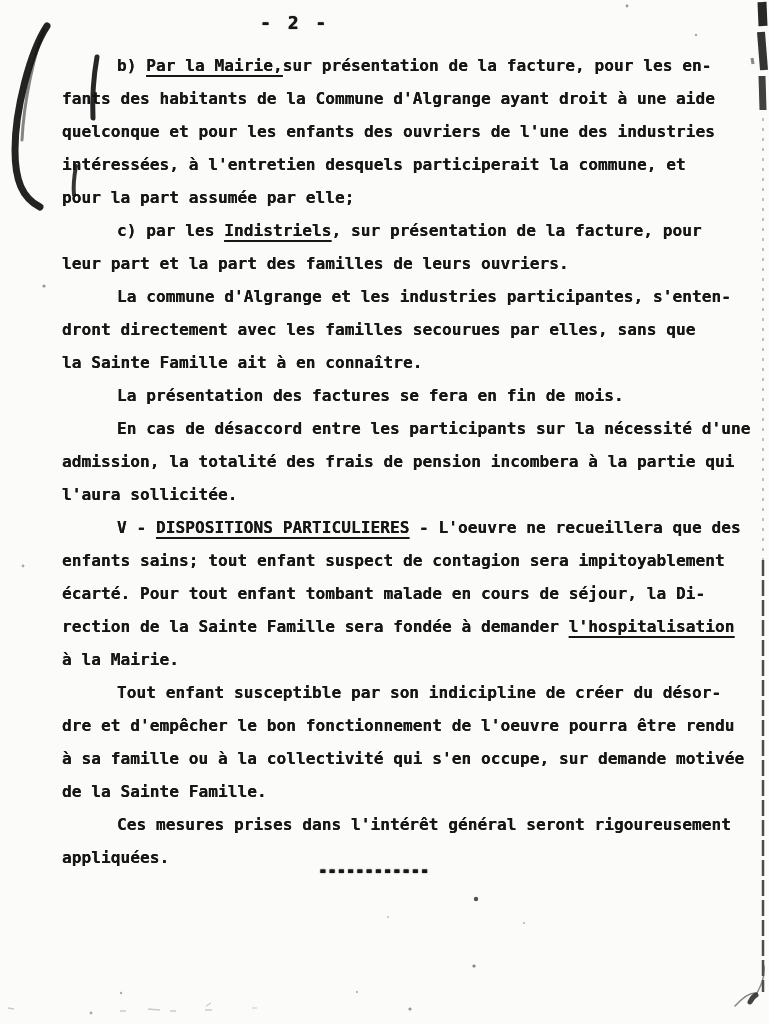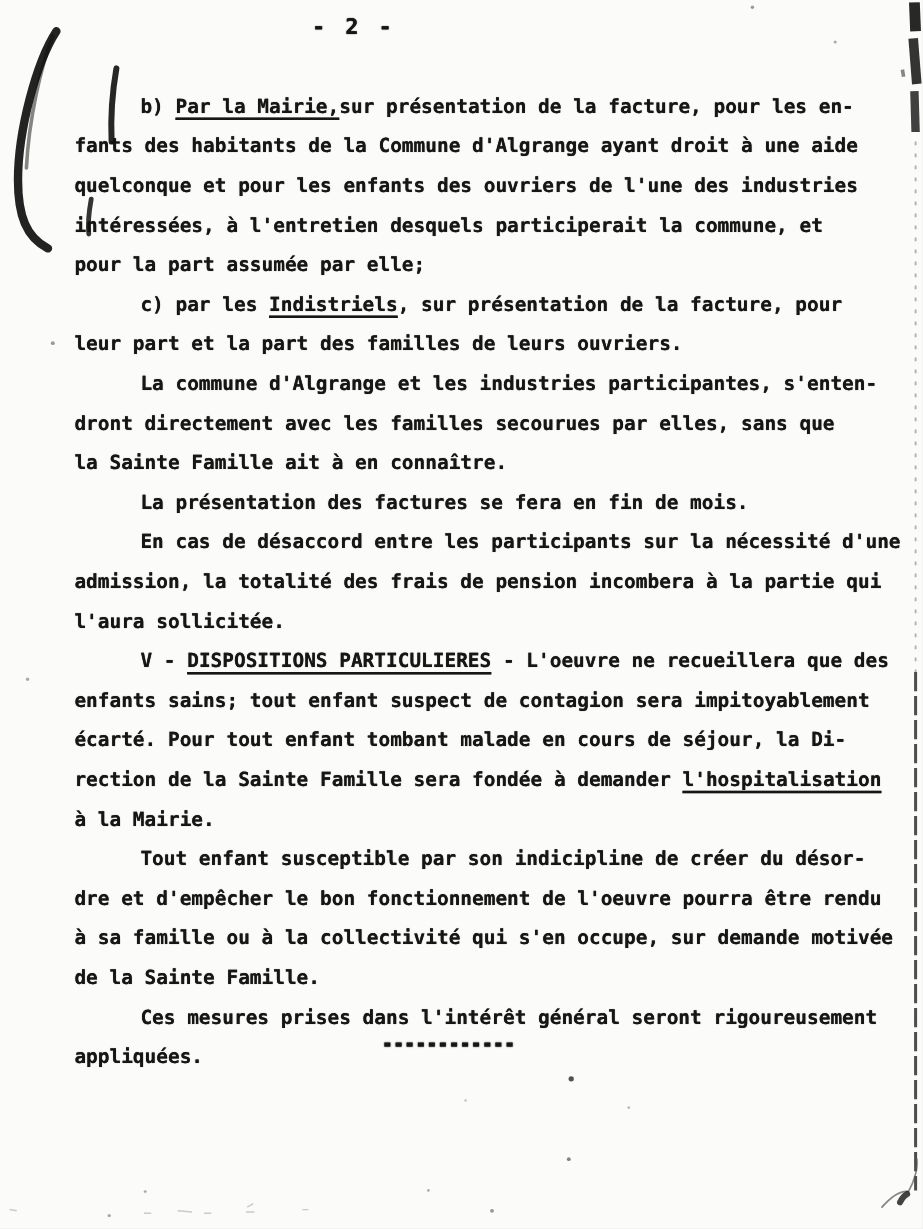--- a/index.html
+++ b/index.html
@@ -17,21 +17,21 @@
     position: absolute;
     top: 12px;
     left: 260px;
     font-size: 18px;
     font-weight: bold;
     letter-spacing: 3px;
     text-shadow: 0 0 1px rgba(10,10,10,0.95), 0.4px 0.4px 0 rgba(10,10,10,0.7);
   }
   .body-text {
     position: absolute;
-    top: 72px;
+    top: 49px;
     left: 62px;
     width: 700px;
     font-size: 16.2px;
     font-weight: bold;
     line-height: 33px;
     white-space: pre;
     text-shadow: 0 0 0.6px rgba(12,12,12,0.9);
   }
   .line { height: 33px; }
   .line.indent { padding-left: 55px; }

